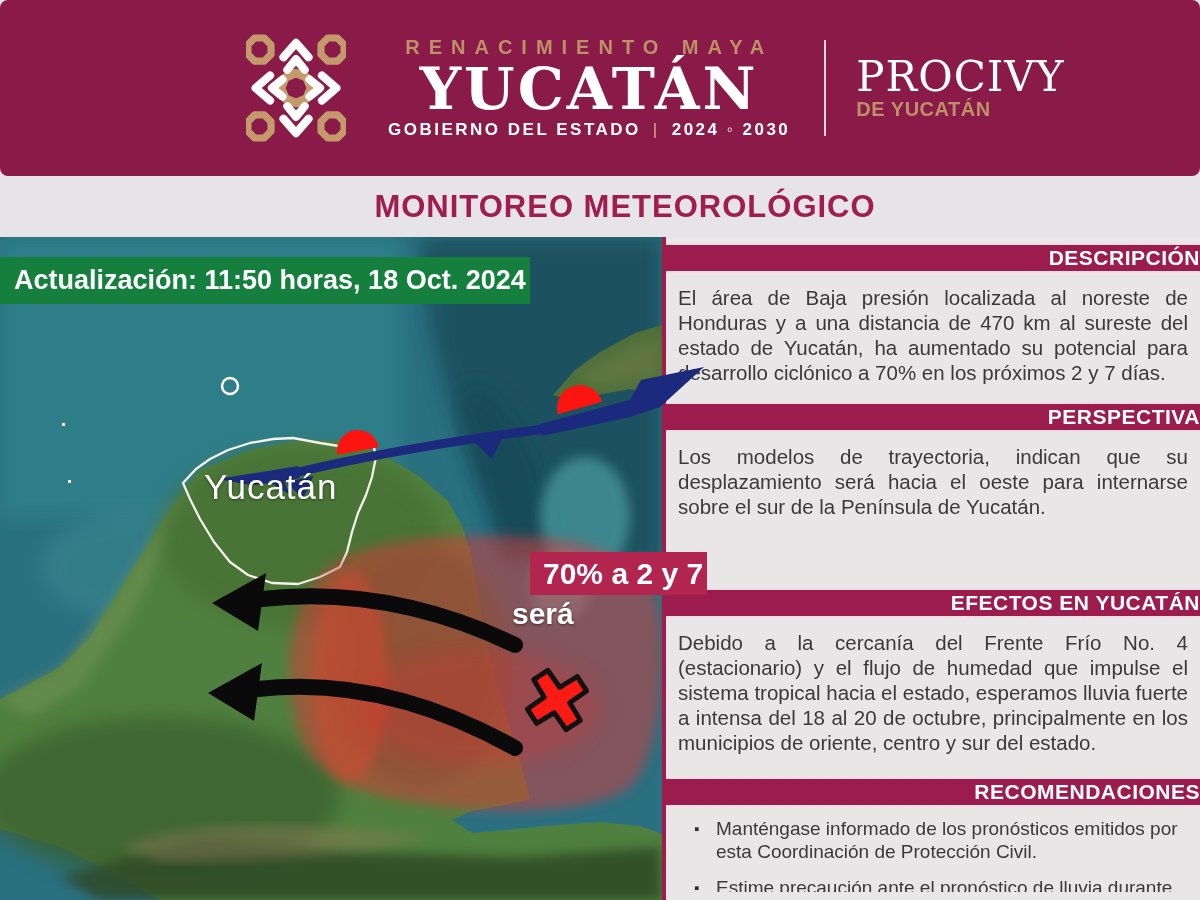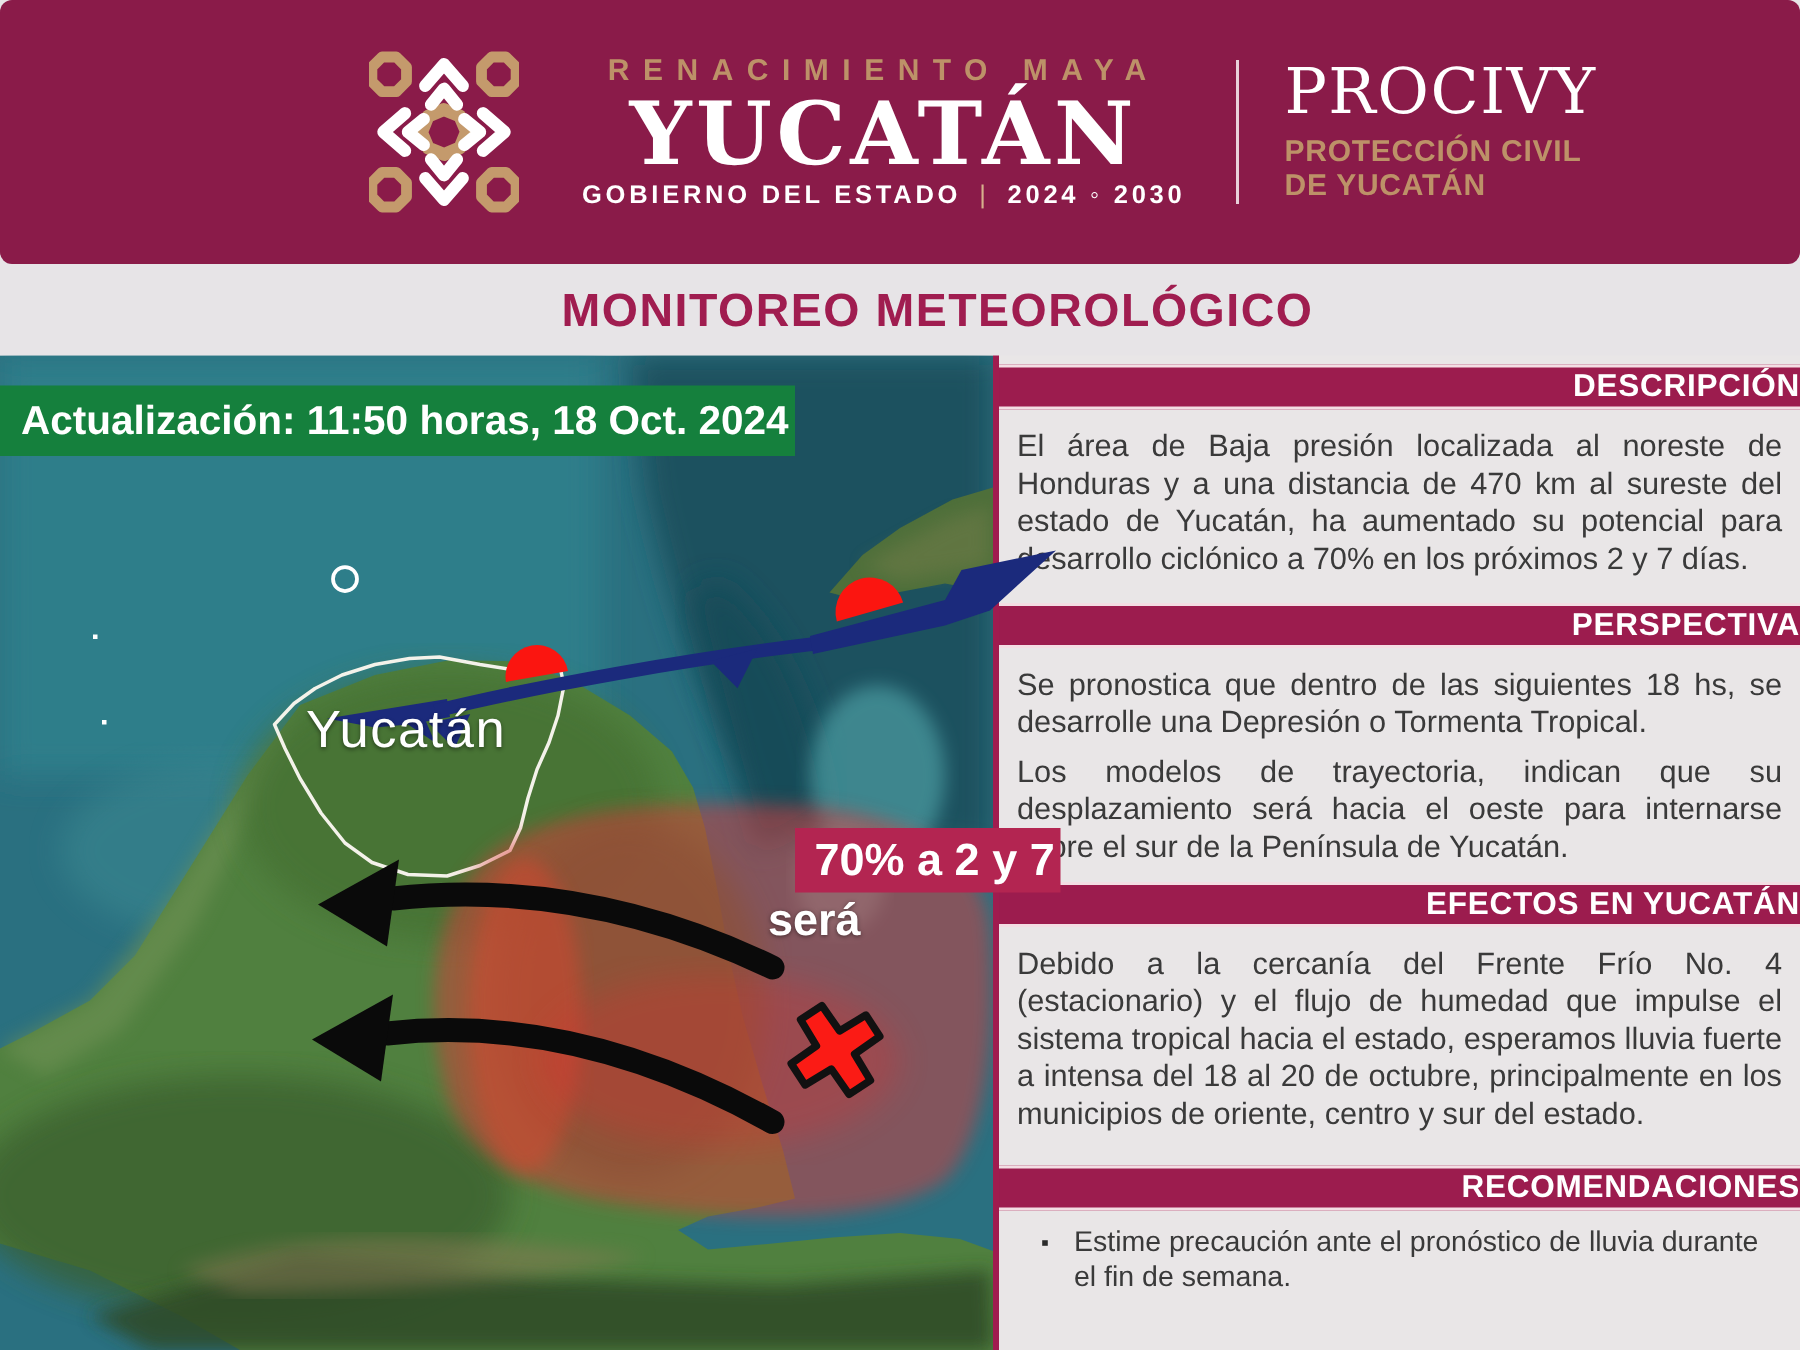--- a/index.html
+++ b/index.html
@@ -102,21 +102,20 @@
         <span>GOBIERNO DEL ESTADO</span>
         <span class="brand-sep">|</span>
         <span>2024 ◦ 2030</span>
       </div>
     </div>
 
     <div class="divider"></div>
 
     <div class="org">
       <div class="org-name">PROCIVY</div>
-      <div class="org-sub">PROTECCIÓN CIVIL</div>
       <div class="org-sub2">DE YUCATÁN</div>
     </div>
   </div>
 
   <div class="subtitle">
     <span>MONITOREO METEOROLÓGICO</span>
   </div>
 
   <div class="content">
 
@@ -125,36 +124,36 @@
         <span>DESCRIPCIÓN</span>
       </div>
       <div class="sec-body b1">
         <p>El área de Baja presión localizada al noreste de Honduras y a una distancia de 470 km al sureste del estado de Yucatán, ha aumentado su potencial para desarrollo ciclónico a 70% en los próximos 2 y 7 días.</p>
       </div>
 
       <div class="sec-bar">
         <span>PERSPECTIVA</span>
       </div>
       <div class="sec-body b2">
-        <p>Se pronostica que dentro de las siguientes 18 hs, se desarrolle una Depresión o Tormenta Tropical.</p>
         <p>Los modelos de trayectoria, indican que su desplazamiento será hacia el oeste para internarse sobre el sur de la Península de Yucatán.</p>
       </div>
 
       <div class="sec-bar">
         <span>EFECTOS EN YUCATÁN</span>
       </div>
       <div class="sec-body b3">
         <p>Debido a la cercanía del Frente Frío No. 4 (estacionario) y el flujo de humedad que impulse el sistema tropical hacia el estado, esperamos lluvia fuerte a intensa del 18 al 20 de octubre, principalmente en los municipios de oriente, centro y sur del estado.</p>
       </div>
 
       <div class="sec-bar">
         <span>RECOMENDACIONES</span>
       </div>
       <div class="sec-body b4">
         <ul>
+          <li>Manténgase informado de los pronósticos emitidos por esta Coordinación de Protección Civil.</li>
           <li>Estime precaución ante el pronóstico de lluvia durante el fin de semana.</li>
         </ul>
       </div>
     </div>
 
     <div class="map">
       <svg width="730" height="663" viewBox="0 0 730 663">
         <defs>
           <clipPath id="mapclip">
               <rect x="0" y="0" width="662" height="663"></rect>

